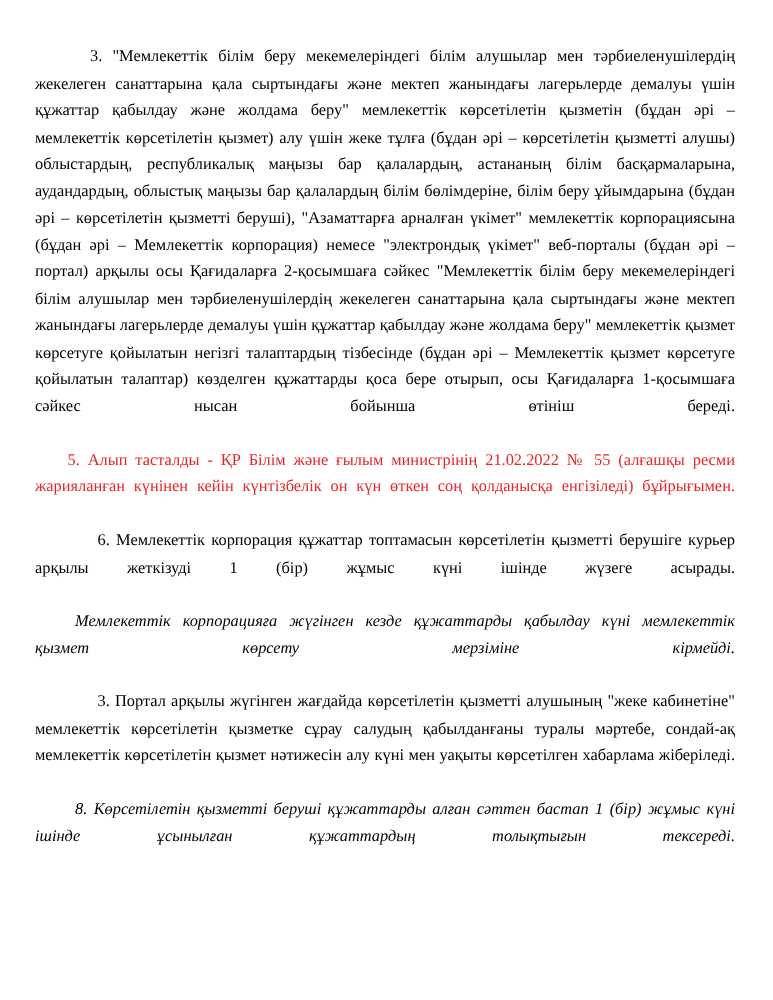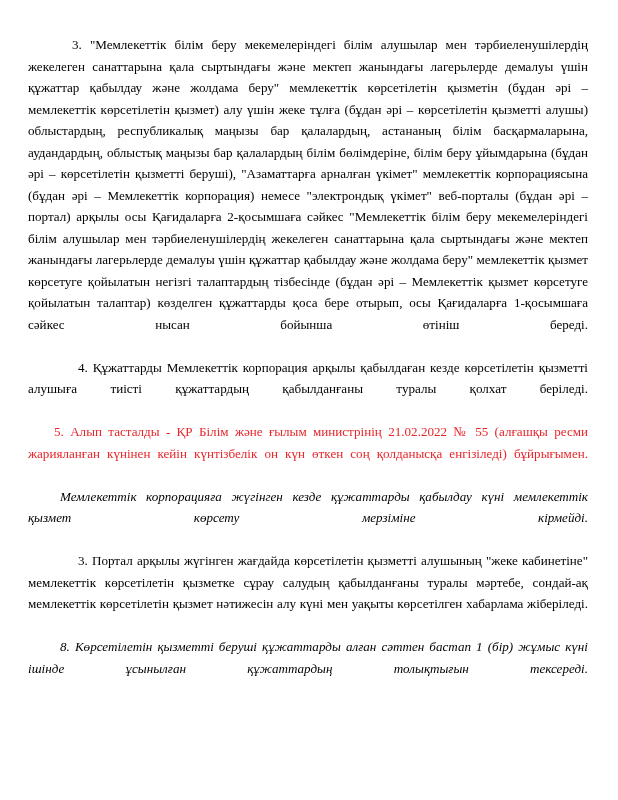--- a/index.html
+++ b/index.html
@@ -66,24 +66,24 @@
 </style>
 </head>
 <body>
 
 <div class="page">
   <div class="doc-body">
 
     <p class="para">3. "Мемлекеттік білім беру мекемелеріндегі білім алушылар мен тәрбиеленушілердің жекелеген санаттарына қала сыртындағы және мектеп жанындағы лагерьлерде демалуы үшін құжаттар қабылдау және жолдама беру" мемлекеттік көрсетілетін қызметін (бұдан әрі – мемлекеттік көрсетілетін қызмет) алу үшін жеке тұлға (бұдан әрі – көрсетілетін қызметті алушы) облыстардың, республикалық маңызы бар қалалардың, астананың білім басқармаларына, аудандардың, облыстық маңызы бар қалалардың білім бөлімдеріне, білім беру ұйымдарына (бұдан әрі – көрсетілетін қызметті беруші), "Азаматтарға арналған үкімет" мемлекеттік корпорациясына (бұдан әрі – Мемлекеттік корпорация) немесе "электрондық үкімет" веб-порталы (бұдан әрі – портал) арқылы осы Қағидаларға 2-қосымшаға сәйкес "Мемлекеттік білім беру мекемелеріндегі білім алушылар мен тәрбиеленушілердің жекелеген санаттарына қала сыртындағы және мектеп жанындағы лагерьлерде демалуы үшін құжаттар қабылдау және жолдама беру" мемлекеттік қызмет көрсетуге қойылатын негізгі талаптардың тізбесінде (бұдан әрі – Мемлекеттік қызмет көрсетуге қойылатын талаптар) көзделген құжаттарды қоса бере отырып, осы Қағидаларға 1-қосымшаға сәйкес нысан бойынша өтініш береді.</p>
 
 
-    <p class="para indent-wide">4. Құжаттарды Мемлекеттік корпорация арқылы қабылдаған кезде көрсетілетін қызметті алушыға тиісті құжаттардың қабылданғаны туралы қолхат беріледі.</p>
 
     <p class="para red-b">5. Алып тасталды - ҚР Білім және ғылым министрінің 21.02.2022 № 55 (алғашқы ресми жарияланған күнінен кейін күнтізбелік он күн өткен соң қолданысқа енгізіледі) бұйрығымен.</p>
 
+    <p class="para indent-wide">6. Мемлекеттік корпорация құжаттар топтамасын көрсетілетін қызметті берушіге курьер арқылы жеткізуді 1 (бір) жұмыс күні ішінде жүзеге асырады.</p>
 
     <p class="para indent-narrow">Мемлекеттік корпорацияға жүгінген кезде құжаттарды қабылдау күні мемлекеттік қызмет көрсету мерзіміне кірмейді.</p>
 
     <p class="para indent-wide">3. Портал арқылы жүгінген жағдайда көрсетілетін қызметті алушының "жеке кабинетіне" мемлекеттік көрсетілетін қызметке сұрау салудың қабылданғаны туралы мәртебе, сондай-ақ мемлекеттік көрсетілетін қызмет нәтижесін алу күні мен уақыты көрсетілген хабарлама жіберіледі.</p>
 
     <p class="para indent-narrow">8. Көрсетілетін қызметті беруші құжаттарды алған сәттен бастап 1 (бір) жұмыс күні ішінде ұсынылған құжаттардың толықтығын тексереді.</p>
 
   </div>
 </div>
 

